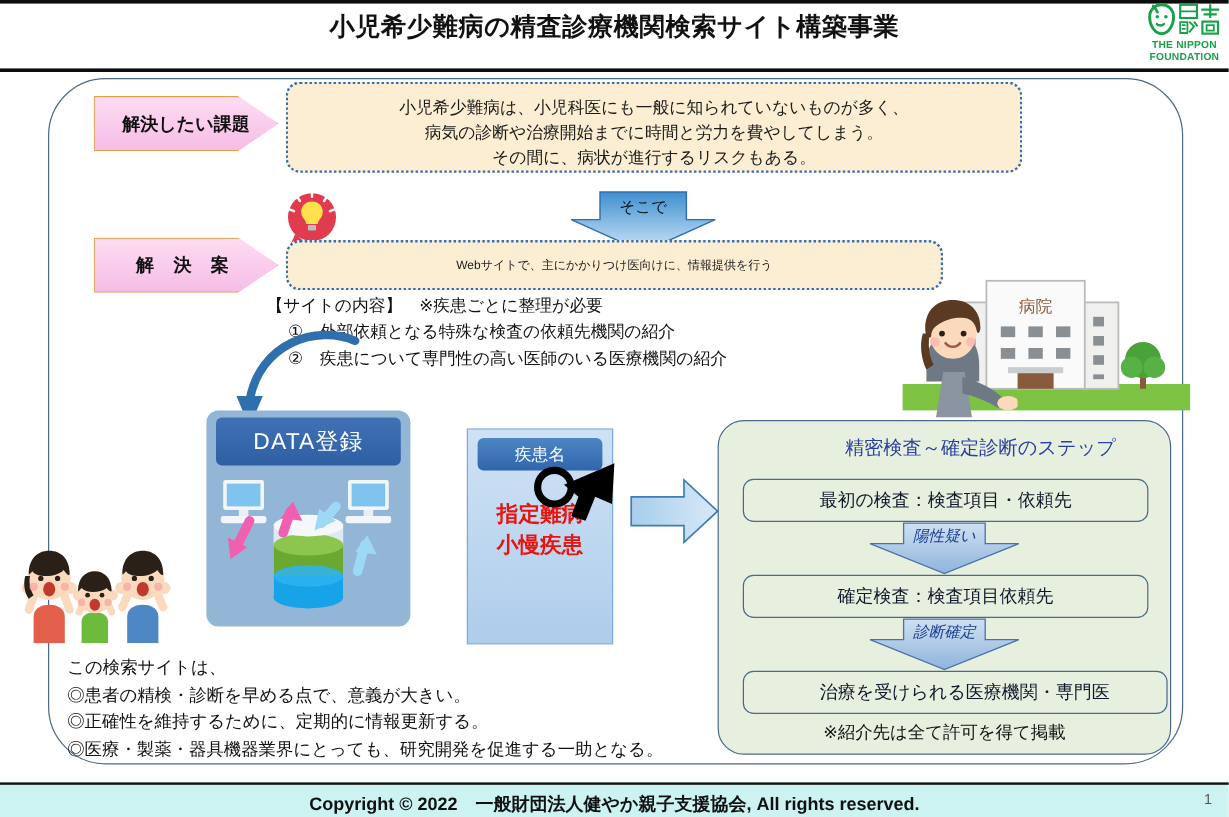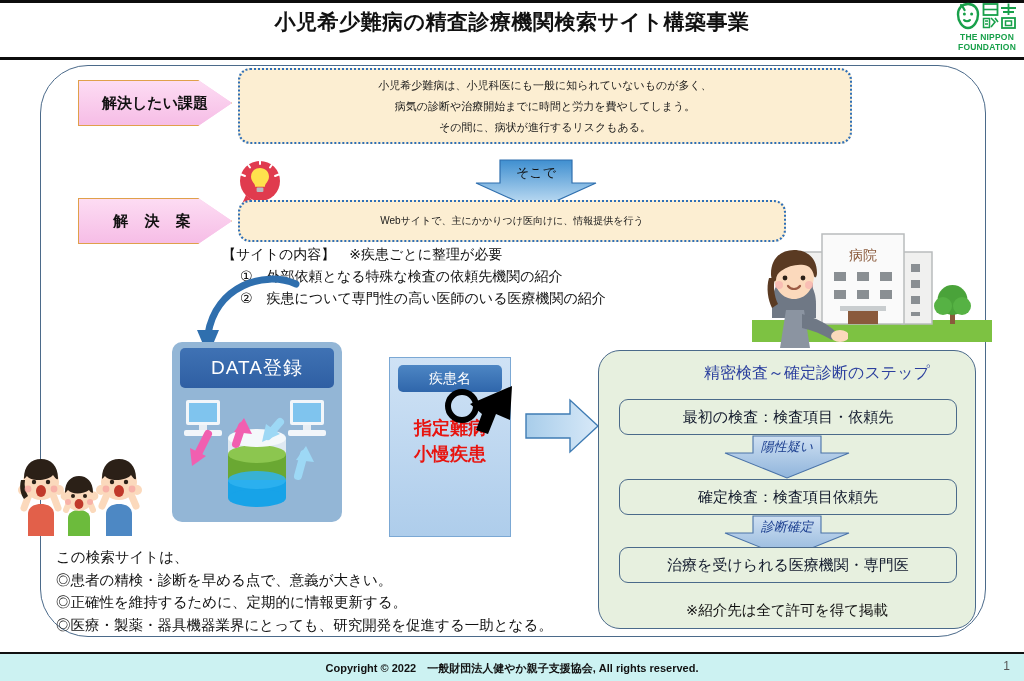--- a/index.html
+++ b/index.html
@@ -48,21 +48,21 @@
   #chev-problem{left:78px;top:80px;width:152px;}
   #chev-solution{left:78px;top:198px;width:152px;letter-spacing:6px;}
 
   
   .dotbox{
     position:absolute;background:#fceed2;
     border:2.5px dotted #2e6fb7;border-radius:12px;
     display:flex;flex-direction:column;align-items:center;justify-content:center;
     color:#1a1a1a;
   }
-  #box-problem{left:238px;top:68px;width:610px;height:72px;font-size:11px;line-height:21px;}
+  #box-problem{left:238px;top:68px;width:610px;height:72px;font-size:14px;line-height:21px;justify-content:flex-end;}
   #box-solution{left:238px;top:200px;width:544px;height:38px;font-size:10px;}
   .dotbox .ln{white-space:nowrap;}
 
   
   #sokode{position:absolute;left:470px;top:148px;width:132px;height:52px;margin-top:11px;}
   #sokode .txt{
     position:absolute;left:0;top:5px;width:132px;text-align:center;
     font-size:13px;color:#111;font-weight:normal;z-index:2;
   }
 
@@ -123,21 +123,21 @@
     color:#2b3f9e;font-size:16px;
   }
   .stepbox{
     position:absolute;left:20px;width:336px;height:34px;
     background:#e7f0df;border:1.3px solid #4b6a8a;border-radius:9px;
     display:flex;align-items:center;justify-content:center;
     font-size:15px;color:#0f172a;
   }
   #step1{top:48px;}
   #step2{top:128px;}
-  #step3{top:196px;}
+  #step3{top:208px;padding-left:16px;}
   .stepnote{
     position:absolute;left:0;top:250px;width:376px;text-align:center;
     font-size:14.5px;color:#111;
   }
   .downarrow{position:absolute;left:118px;width:140px;height:44px;}
   #da1{top:84px;}
   #da2{top:164px;}
   .downarrow .lbl{
     position:absolute;left:0;top:3px;width:140px;text-align:center;
     font-size:13px;color:#1b3e8f;z-index:3;font-style:italic;
@@ -157,21 +157,21 @@
   }
   #summary .row{white-space:nowrap;font-family:Liberation Serif, serif;}
 
   
   #footer{
     position:absolute;left:0;top:652px;width:1024px;height:29px;
     background:#ccf2f2;border-top:2px solid #111;
   }
   #footer .cr{
     position:absolute;left:0;top:7px;width:1024px;text-align:center;
-    font-size:11px;font-weight:bold;color:#111;
+    font-size:15px;font-weight:bold;color:#111;
   }
   #footer .pg{
     position:absolute;right:14px;top:5px;font-size:12px;color:#555;
   }
 </style>
 </head>
 <body>
 
 <div id="slide">
 

